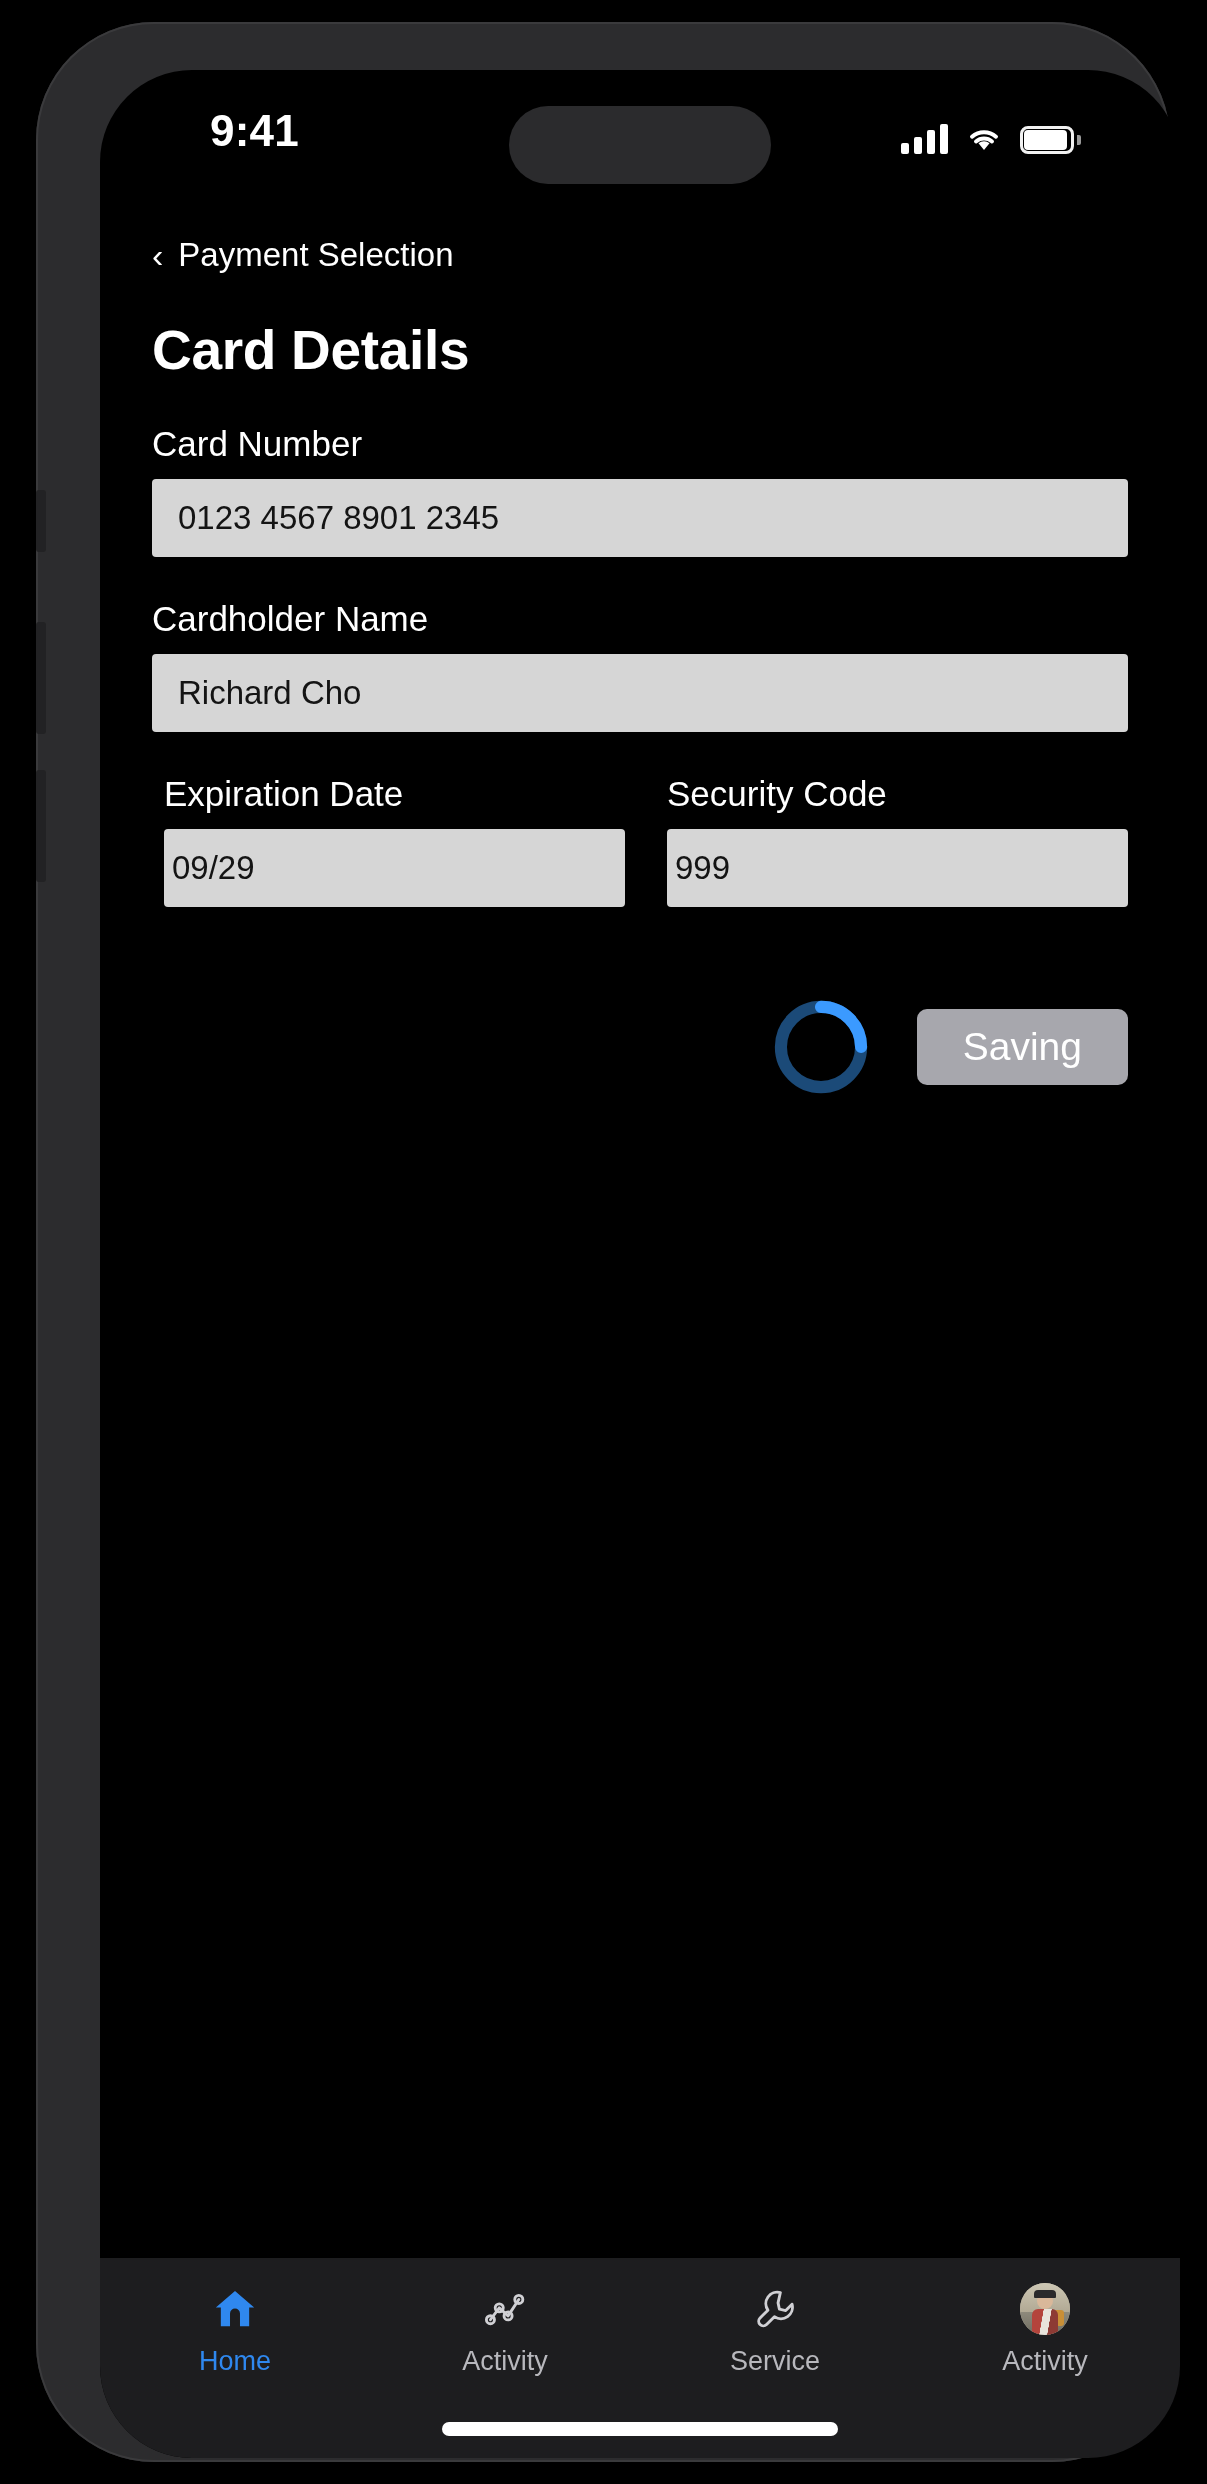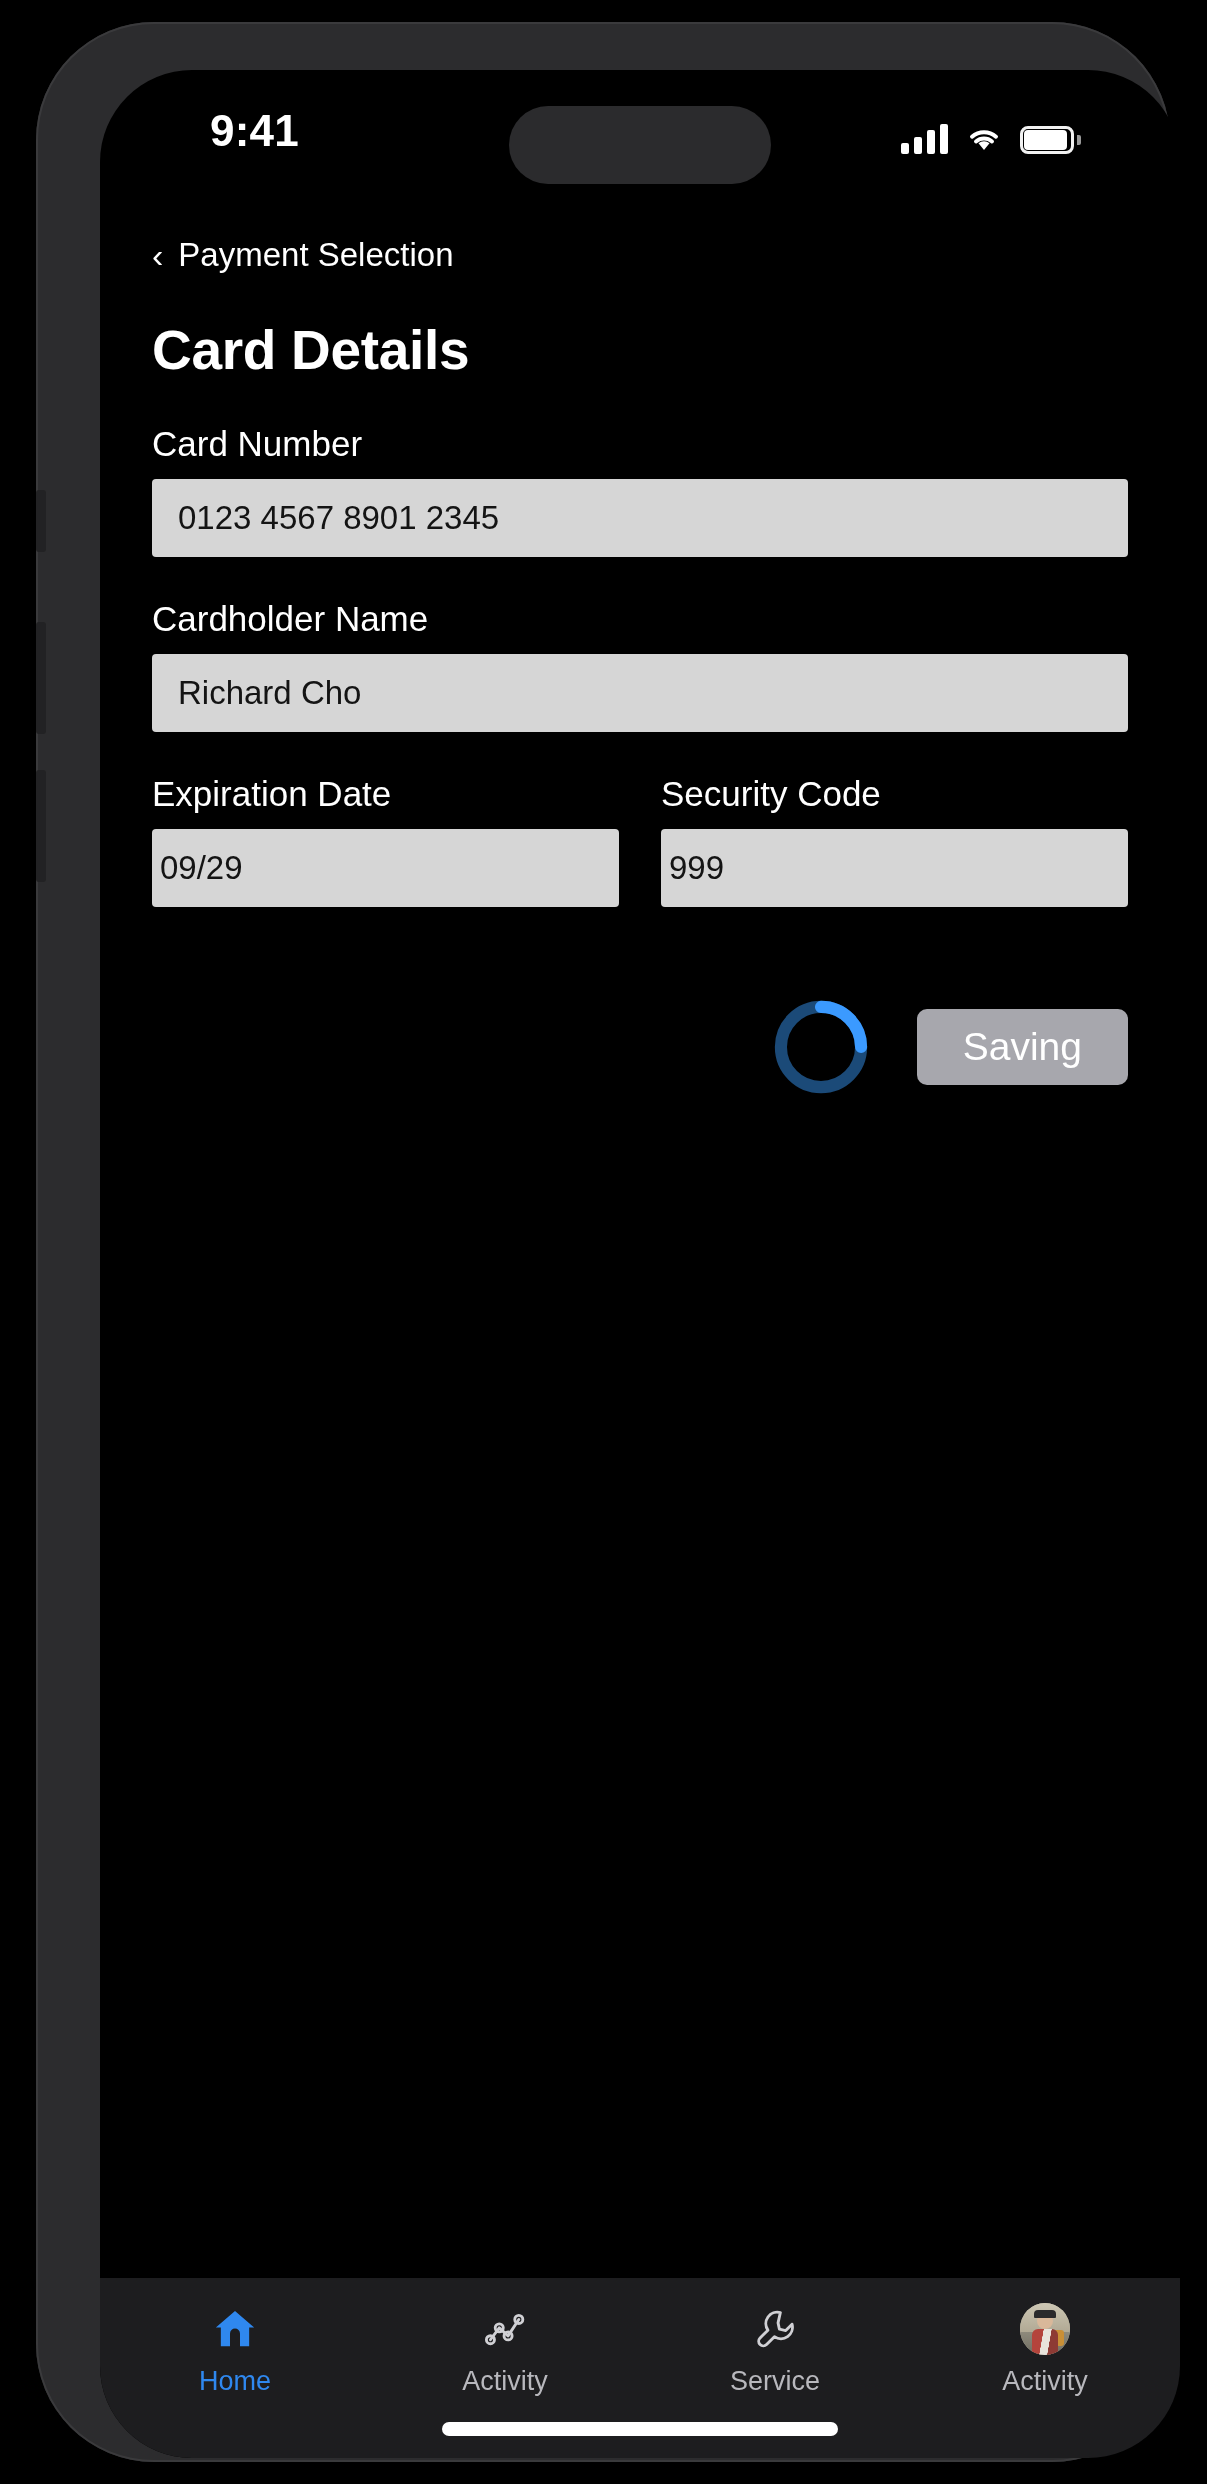--- a/index.html
+++ b/index.html
@@ -172,20 +172,21 @@
     padding: 0 26px;
     font-family: "Liberation Sans", sans-serif;
     font-size: 33px;
     color: #141414;
     outline: none;
   }
 
   .field-row {
     display: flex;
     gap: 42px;
+    margin-left: 12px;
   }
   .field-col { flex: 1; min-width: 0; }
   .field-col .text-field { width: 100%; padding-left: 8px; }
 
   
   .action-row {
     display: flex;
     align-items: center;
     justify-content: flex-end;
     gap: 44px;
@@ -208,21 +209,21 @@
     padding: 16px 46px;
     cursor: default;
   }
 
   
   .tab-bar {
     position: absolute;
     left: 0;
     bottom: 0;
     width: 100%;
-    height: 180px;
+    height: 200px;
     background: #1d1d1f;
     display: flex;
     align-items: flex-start;
     padding-top: 26px;
   }
   .tab-item {
     flex: 1;
     display: flex;
     flex-direction: column;
     align-items: center;

